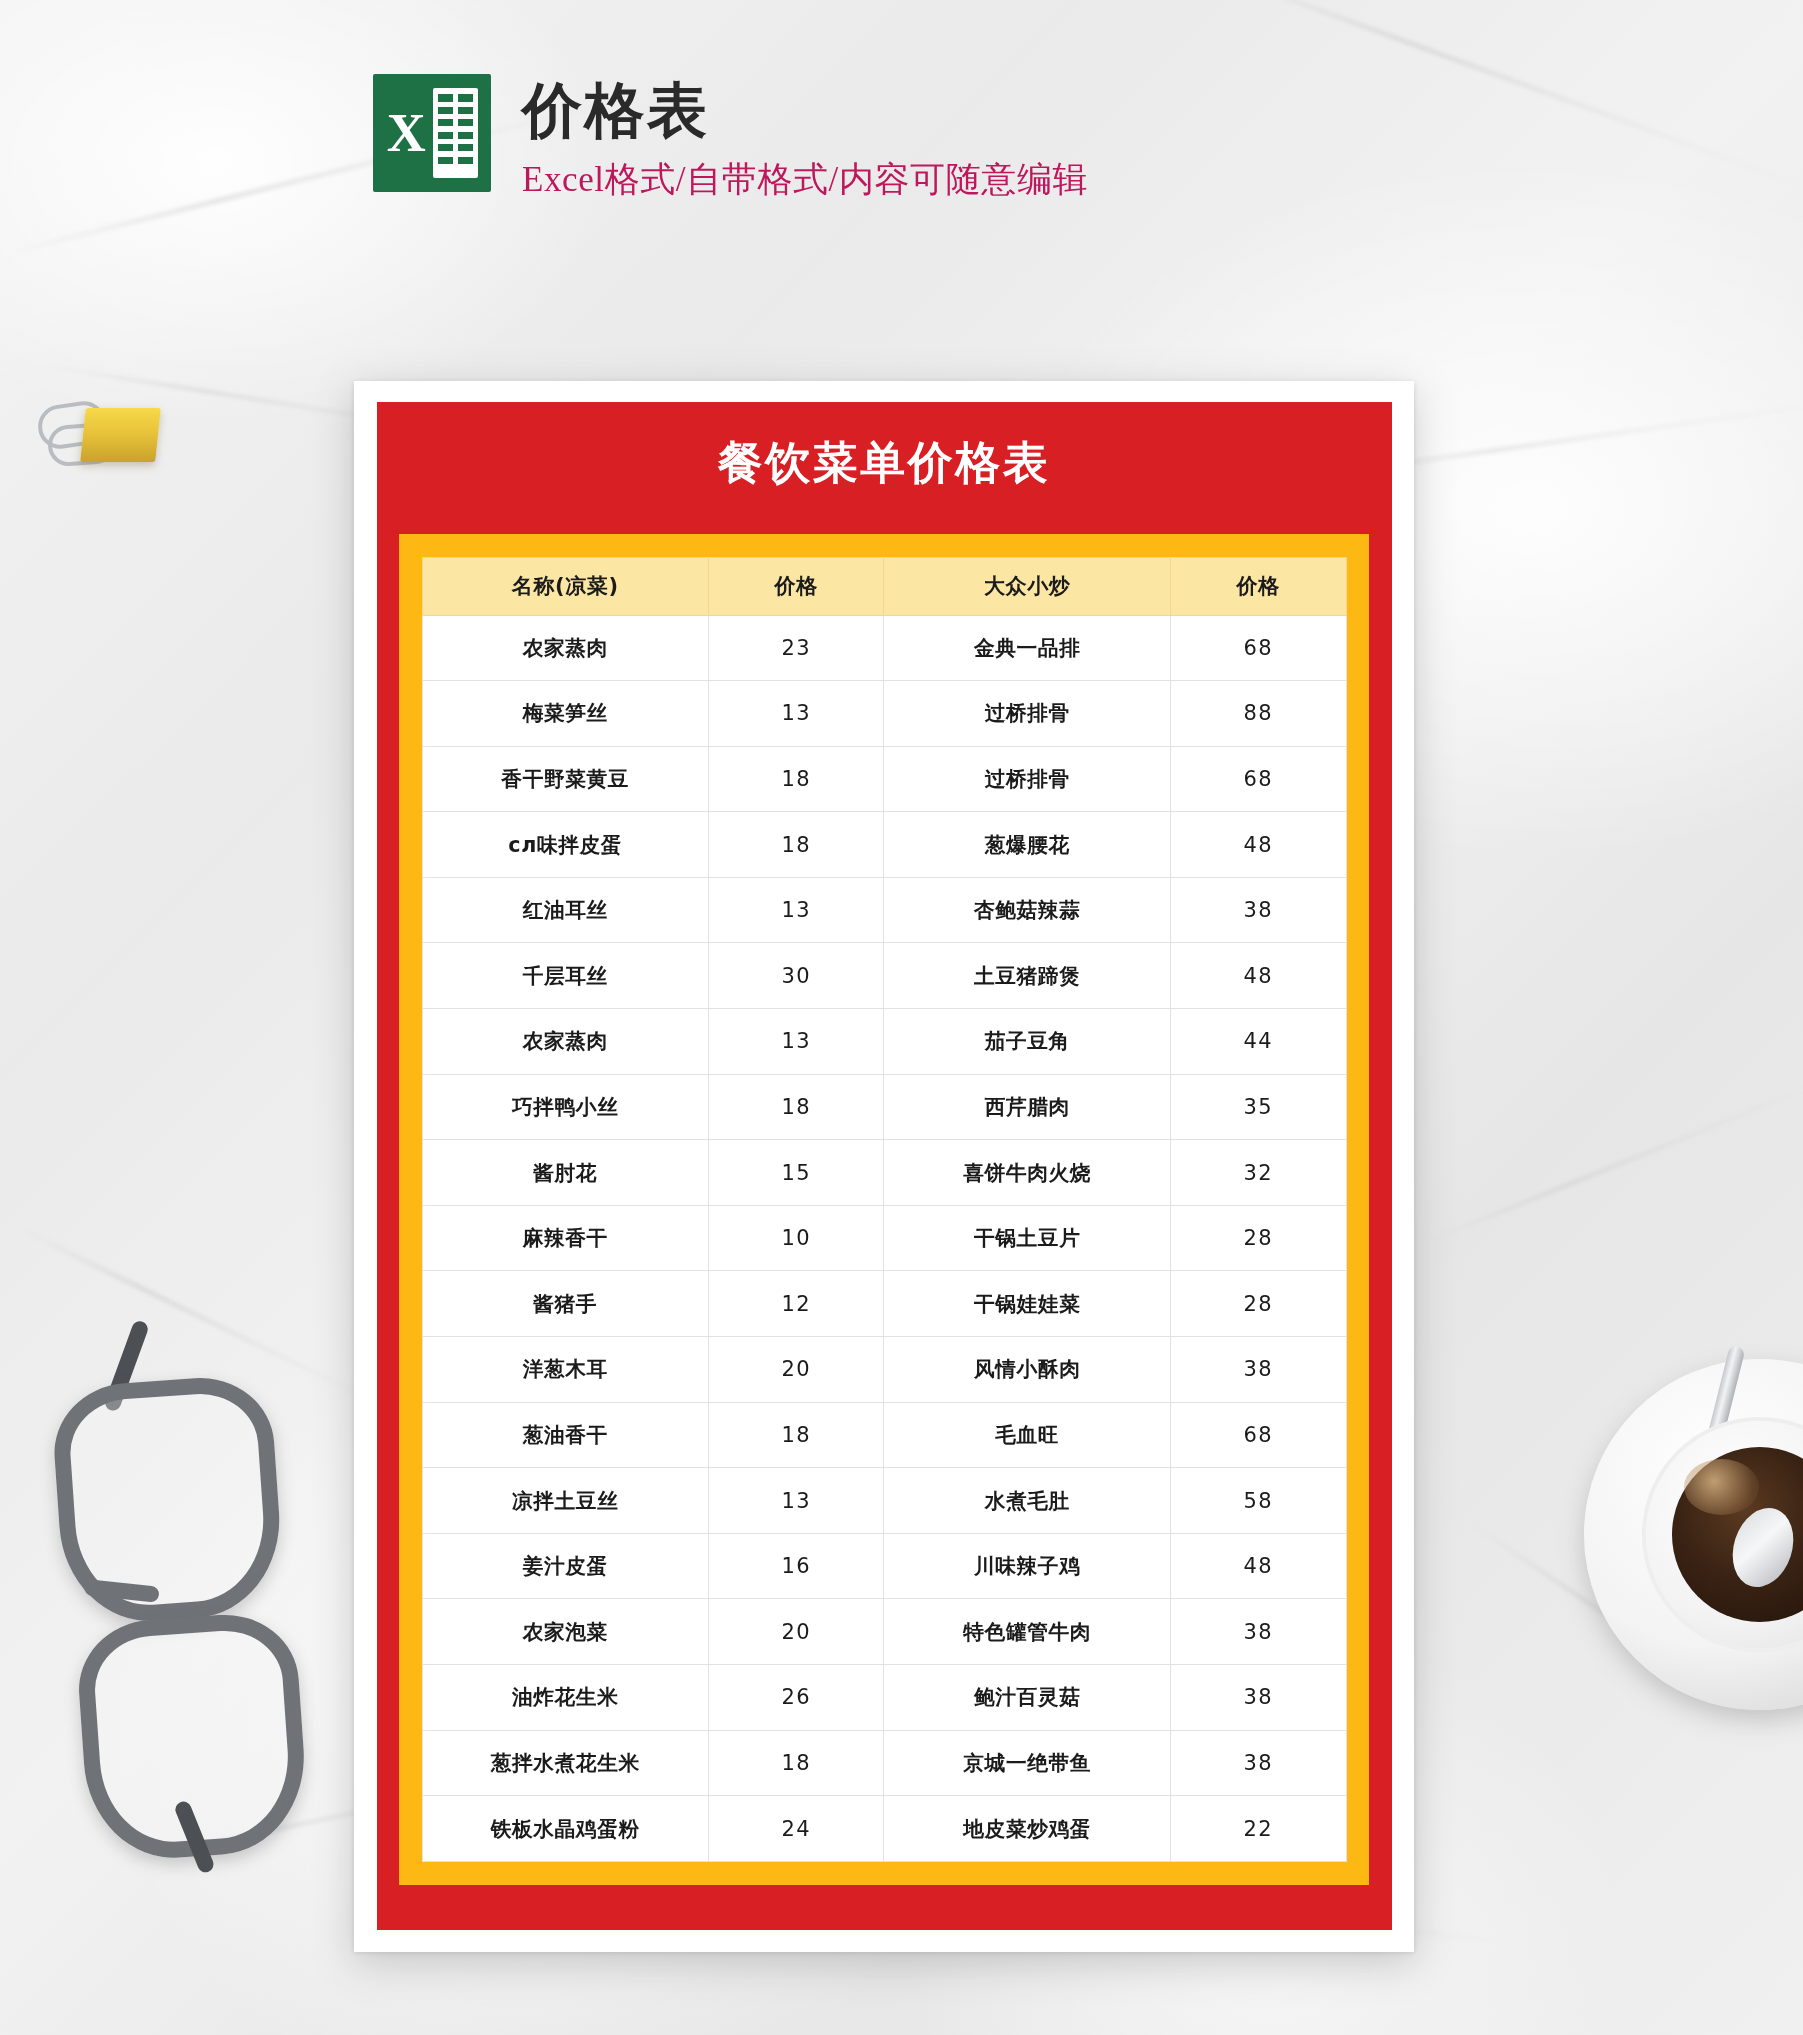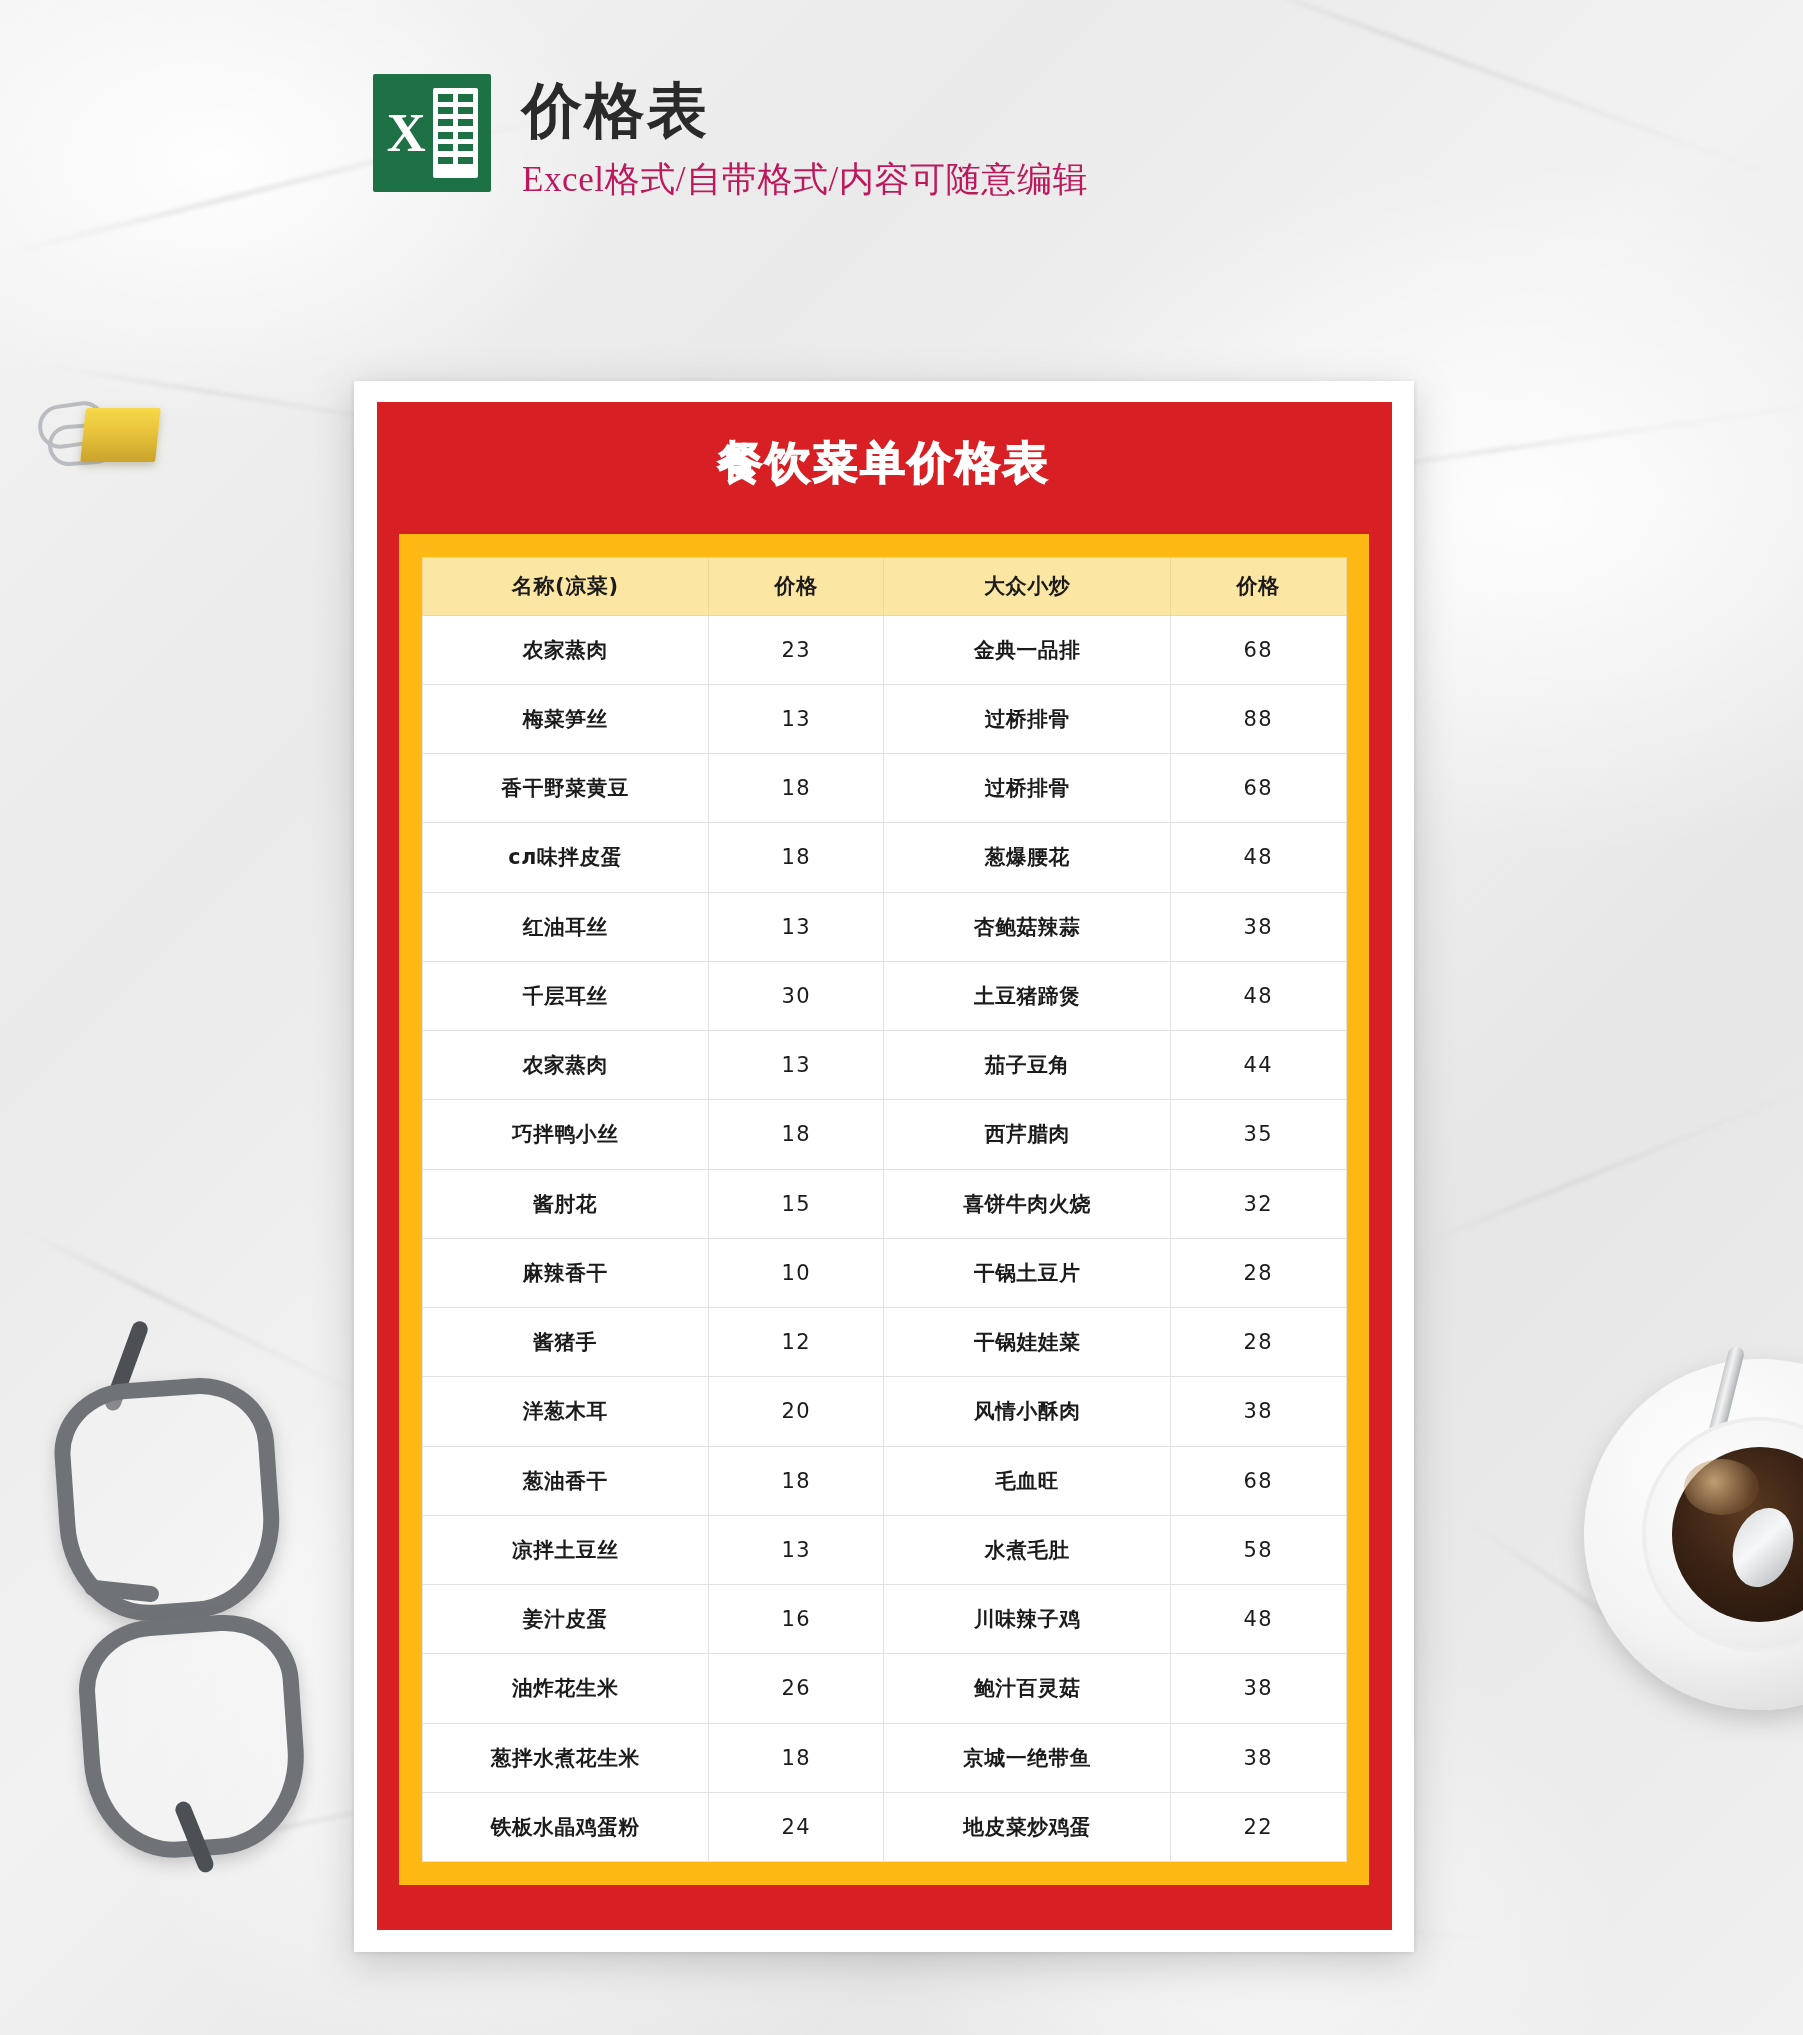--- a/index.html
+++ b/index.html
@@ -130,21 +130,21 @@
     position: absolute;
     left: 0;
     right: 0;
     top: 33px;
     text-align: center;
   }
   #menu-title {
     display: inline-block;
     font-size: 45px;
     line-height: 55px;
-    font-weight: bold;
+    font-weight: normal;
     color: #ffffff;
     letter-spacing: 2.5px;
     font-family: "DejaVu Sans", sans-serif;
     -webkit-text-stroke: 1.3px #ffffff;
   }
   #yellow-frame {
     position: absolute;
     left: 22.5px;
     right: 22.5px;
     top: 132px;
@@ -511,20 +511,26 @@
                 <td>水煮毛肚</td>
                 <td class="price">58</td>
               </tr>
               <tr>
                 <td>姜汁皮蛋</td>
                 <td class="price">16</td>
                 <td>川味辣子鸡</td>
                 <td class="price">48</td>
               </tr>
               <tr>
+                <td>农家泡菜</td>
+                <td class="price">20</td>
+                <td>特色罐管牛肉</td>
+                <td class="price">38</td>
+              </tr>
+              <tr>
                 <td>油炸花生米</td>
                 <td class="price">26</td>
                 <td>鲍汁百灵菇</td>
                 <td class="price">38</td>
               </tr>
               <tr>
                 <td>葱拌水煮花生米</td>
                 <td class="price">18</td>
                 <td>京城一绝带鱼</td>
                 <td class="price">38</td>

